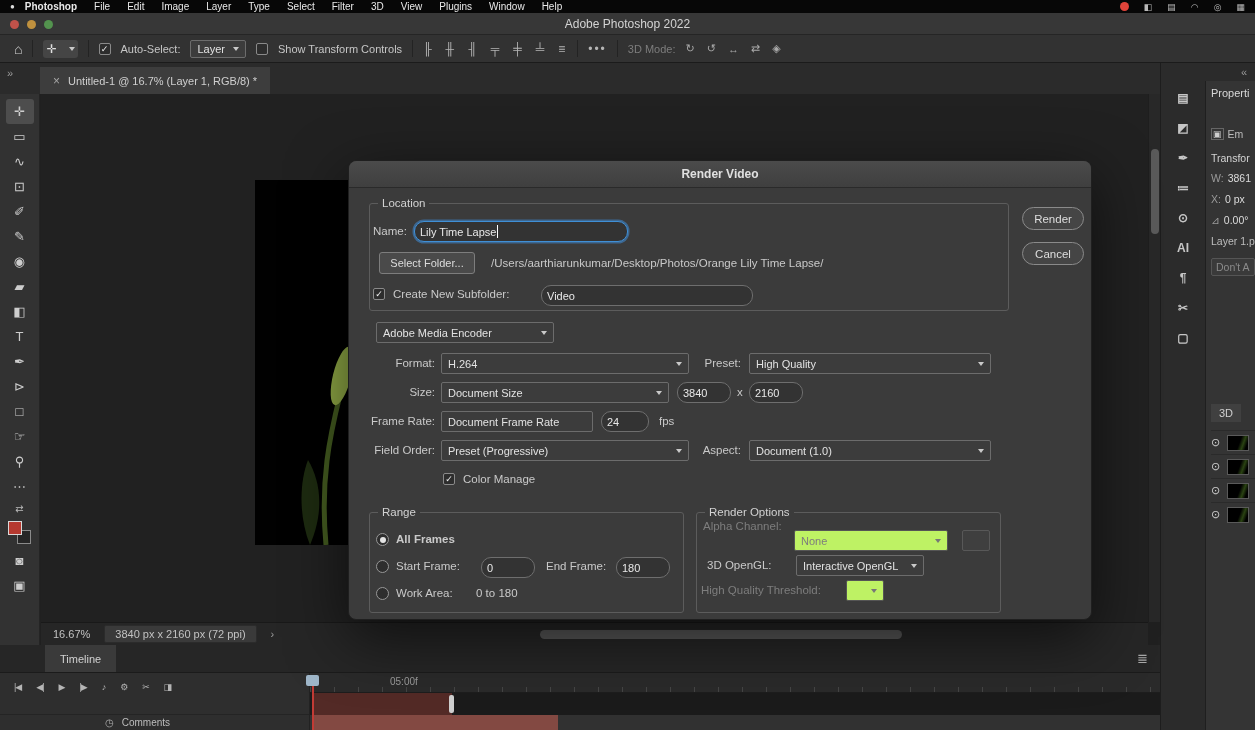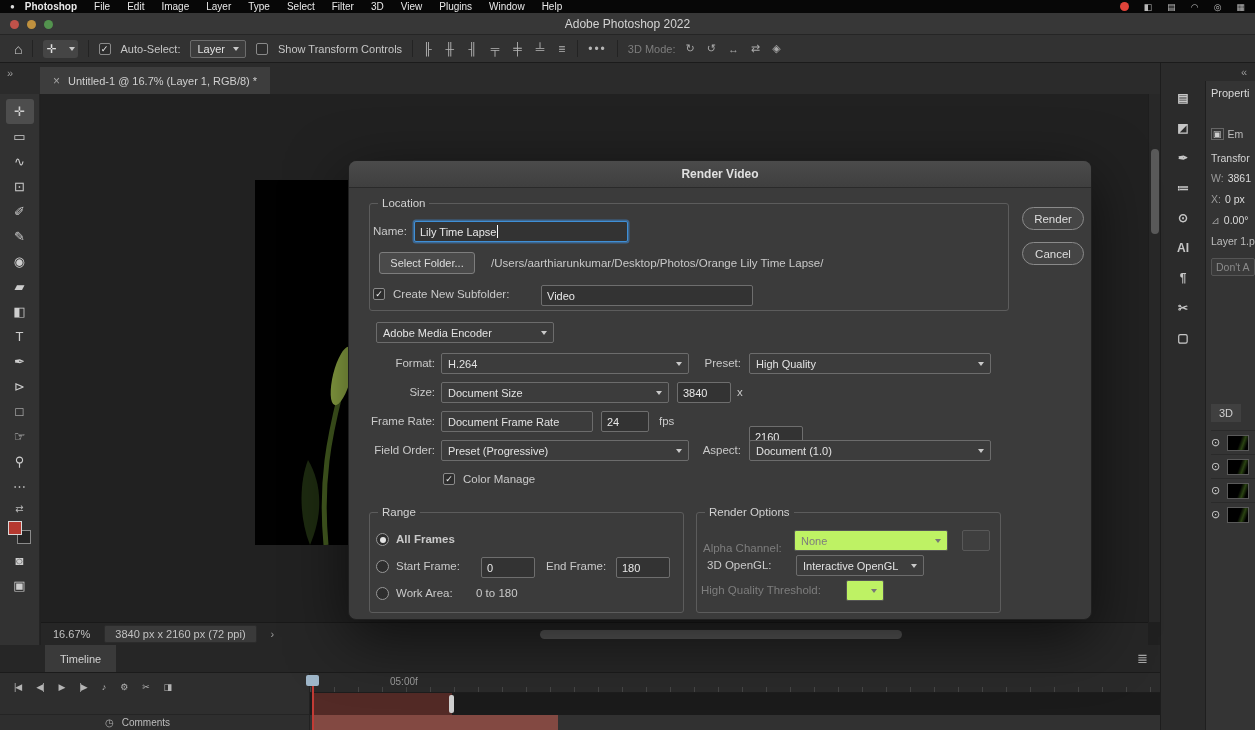--- a/index.html
+++ b/index.html
@@ -146,21 +146,21 @@
                 justify-content:center; font-weight:bold; font-size:12px; color:#e0e0e0; }
   .pbtn { position:absolute; width:62px; height:23px; background:#454545; border:1px solid #8a8a8a;
           border-radius:12px; color:#dedede; font-size:11.5px; font-family:"Liberation Sans",sans-serif;
           display:flex; align-items:center; justify-content:center; }
   .btn { position:absolute; height:22px; background:#4a4a4a; border:1px solid #7d7d7d; border-radius:3px;
          color:#dcdcdc; font-size:11px; font-family:"Liberation Sans",sans-serif;
          display:flex; align-items:center; justify-content:center; }
   .grp { position:absolute; border:1px solid #5c5c5c; border-radius:3px; }
   .grp legend { margin-left:8px; padding:0 4px; font-size:11.5px; color:#d2d2d2; }
   .lbl { font-size:11.5px; color:#c9c9c9; white-space:nowrap; }
-  .tin { position:absolute; height:21px; background:#333; border:1px solid #6e6e6e; border-radius:2px;
+  .tin { position:absolute; height:21px; background:#333; border:1px solid #6e6e6e; border-radius:10px;
          display:flex; align-items:center; padding:0 5px; font-size:11px; color:#e8e8e8; white-space:nowrap; }
   .tin.focus { border-width:1px; border-style:solid; box-shadow:0 0 0 1.5px rgba(64,140,215,.55); }
   .caret { width:1px; height:13px; background:#fff; margin-left:1px; }
   .radio { position:absolute; width:13px; height:13px; border-radius:50%; border:1px solid #979797; background:#2e2e2e; }
   .radio.sel::after { content:""; position:absolute; inset:2.5px; border-radius:50%; background:#e4e4e4; }
   .dd.disabled { border-color:#555; background:#bef264; color:#7d7d7d; }
   .dd.disabled .chev { border-top-color:#777; }
   .mattebox { position:absolute; width:28px; height:21px; background:#3f3f3f; border:1px solid #585858; border-radius:2px; }
 </style>
 </head>
@@ -460,21 +460,21 @@
 
     <span class="lbl abs" style="left:0;top:225px;width:86px;text-align:right;">Size:</span>
     <div class="dd abs" style="left:92px;top:221px;width:228px;">
       <span>Document Size</span>
       <span class="chev"></span>
     </div>
     <div class="tin" style="left:328px;top:221px;width:54px;">
       <span>3840</span>
     </div>
     <span class="lbl abs" style="left:388px;top:225px;">x</span>
-    <div class="tin" style="left:400px;top:221px;width:54px;margin-top:44px;">
+    <div class="tin" style="left:400px;top:221px;width:54px;">
       <span>2160</span>
     </div>
 
     <span class="lbl abs" style="left:0;top:254px;width:86px;text-align:right;">Frame Rate:</span>
     <div class="dd abs" style="left:92px;top:250px;width:152px;gap:36px;">
       <span>Document Frame Rate</span>
       <span class="chev"></span>
     </div>
     <div class="tin" style="left:252px;top:250px;width:48px;">
       <span>24</span>
@@ -509,21 +509,21 @@
     <div class="tin" style="left:267px;top:396px;width:54px;">
       <span>180</span>
     </div>
     <span class="radio abs" style="left:27px;top:426px;"></span>
     <span class="lbl abs" style="left:47px;top:426px;">Work Area:</span>
     <span class="lbl abs" style="left:127px;top:426px;">0 to 180</span>
 
     <fieldset class="grp" style="left:347px;top:345px;width:305px;height:107px;">
       <legend>Render Options</legend>
     </fieldset>
-    <span class="lbl dis abs" style="left:354px;top:381px;">Alpha Channel:</span>
+    <span class="lbl dis abs" style="left:354px;top:359px;">Alpha Channel:</span>
     <div class="dd disabled abs" style="left:445px;top:369px;width:154px;">
       <span>None</span>
       <span class="chev"></span>
     </div>
     <div class="mattebox" style="left:613px;top:369px;"></div>
     <span class="lbl abs" style="left:358px;top:398px;">3D OpenGL:</span>
     <div class="dd abs" style="left:447px;top:394px;width:128px;">
       <span>Interactive OpenGL</span>
       <span class="chev"></span>
     </div>

